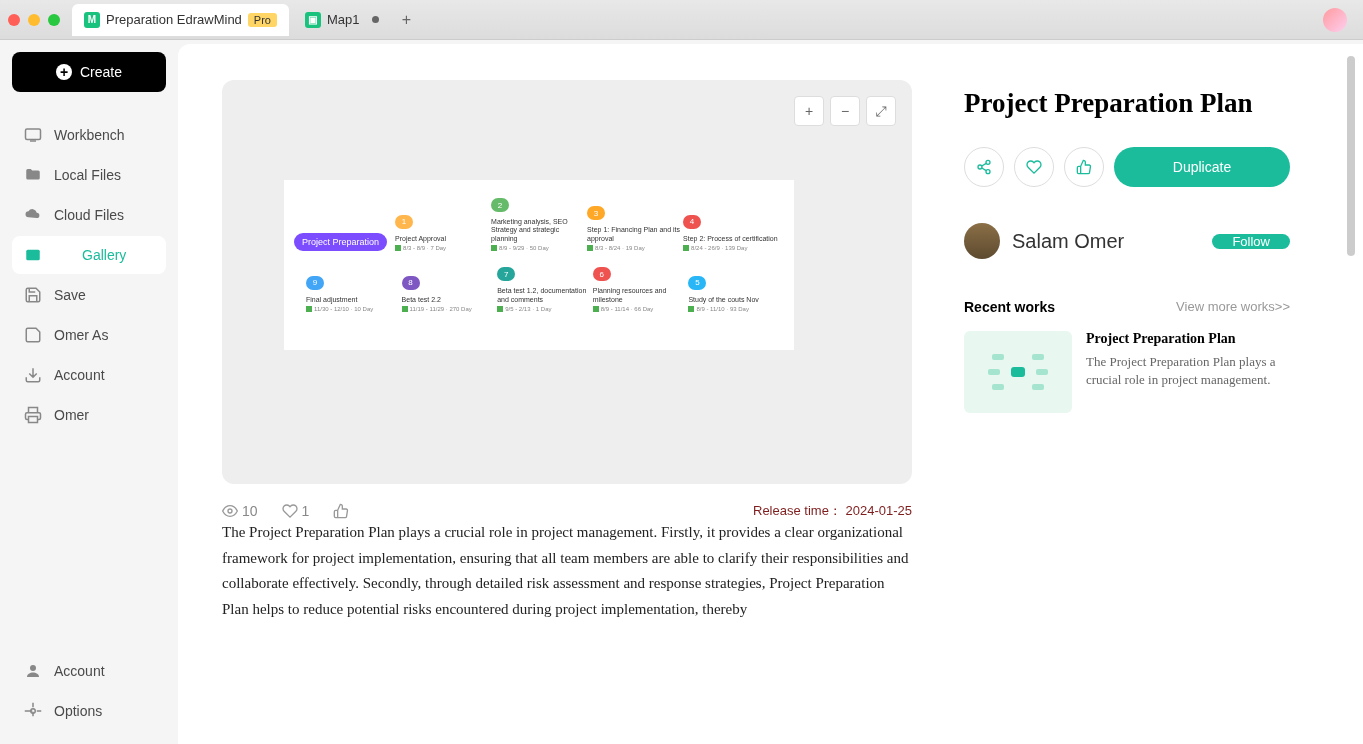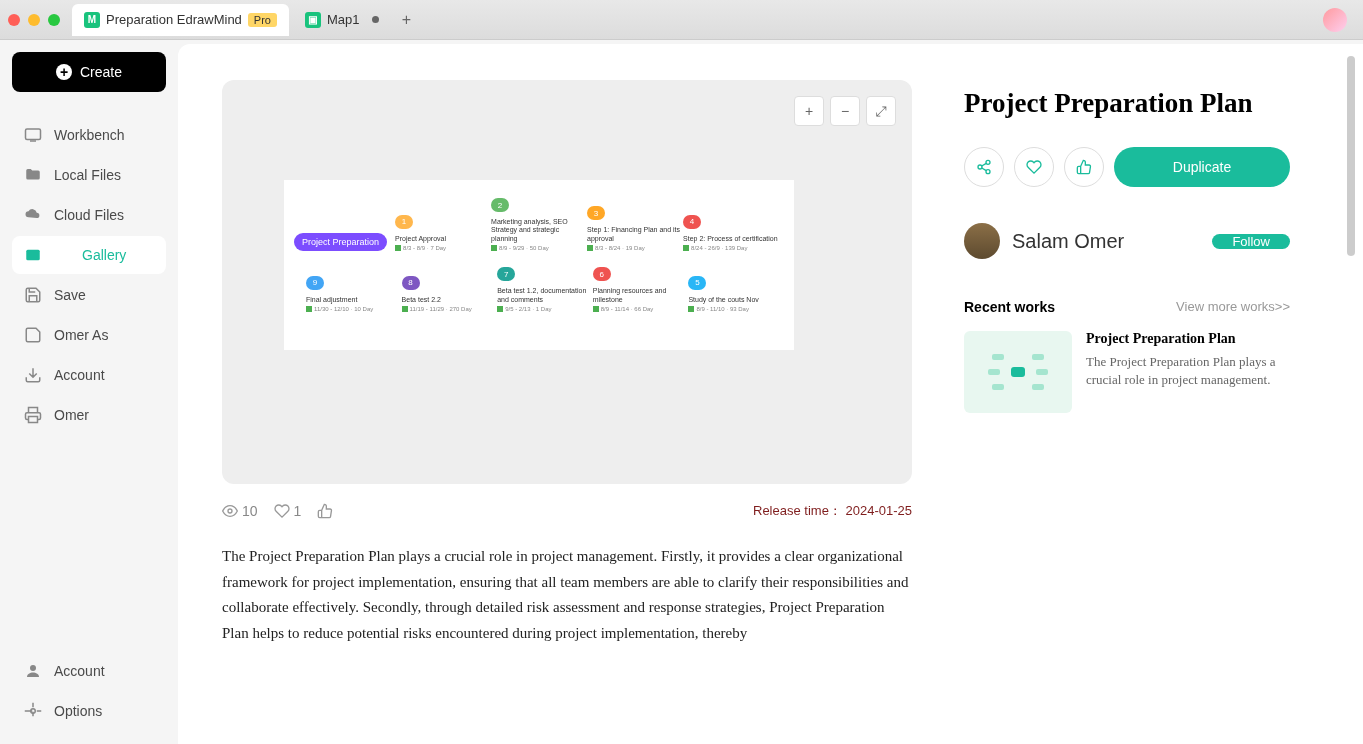--- a/index.html
+++ b/index.html
@@ -50,21 +50,21 @@
     .mm-row { display: flex; align-items: flex-end; gap: 0; margin-bottom: 8px; position: relative; }
     .mm-root { background: #7c4dff; color: white; font-size: 9px; padding: 4px 8px; border-radius: 10px; white-space: nowrap; margin-right: 8px;}
     .mm-node { display: flex; flex-direction: column; align-items: flex-start; width: 96px; }
     .mm-num { width: 18px; height: 14px; border-radius: 7px; color: #fff; font-size: 8px; display: flex; align-items: center; justify-content: center; margin-bottom: 4px; }
     .mm-node .mm-text { font-size: 7px; line-height: 1.2; color: #333; padding: 2px 0; }
     .mm-meta { font-size: 6px; color: #888; display: flex; align-items: center; gap: 2px;}
     .mm-cal { width: 6px; height: 6px; background: #4caf50; display: inline-block; }
     .c1 { background: #ffb74d; } .c2 { background: #66bb6a; } .c3 { background: #ffa726; } .c4 { background: #ef5350; }
     .c5 { background: #29b6f6; } .c6 { background: #ef5350; } .c7 { background: #26a69a; } .c8 { background: #7e57c2; } .c9 { background: #42a5f5; }
     
-    .stats-row { display: flex; align-items: center; gap: 16px; font-size: 14px; color: #888; margin-bottom: 24px; }
+    .stats-row { display: flex; align-items: center; gap: 24px; font-size: 14px; color: #888; }
     .stat { display: flex; align-items: center; gap: 4px; }
     .release { margin-left: auto; color: #7f1d1d; font-size: 13px; }
     
     .desc { font-size: 15px; line-height: 1.7; color: #222; font-family: Georgia, serif; }
     
     
     .right-col { width: 326px; padding-top: 8px; }
     .rp-title { font-family: Georgia, serif; font-size: 27px; font-weight: bold; margin-bottom: 28px; }
     .action-row { display: flex; gap: 10px; margin-bottom: 36px; justify-content: space-between; }
     .circle-btn { width: 40px; height: 40px; border: 1px solid #ddd; border-radius: 50%; background: #fff; display: flex; align-items: center; justify-content: center; cursor: pointer; color: #1abc9c; font-size: 16px; }

